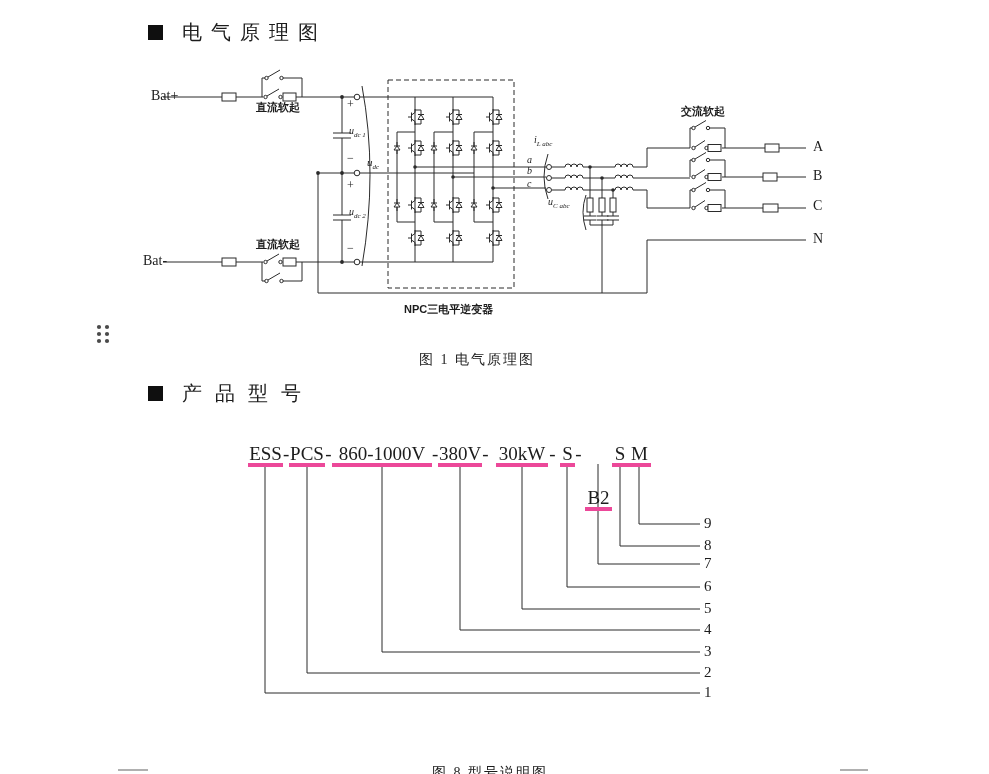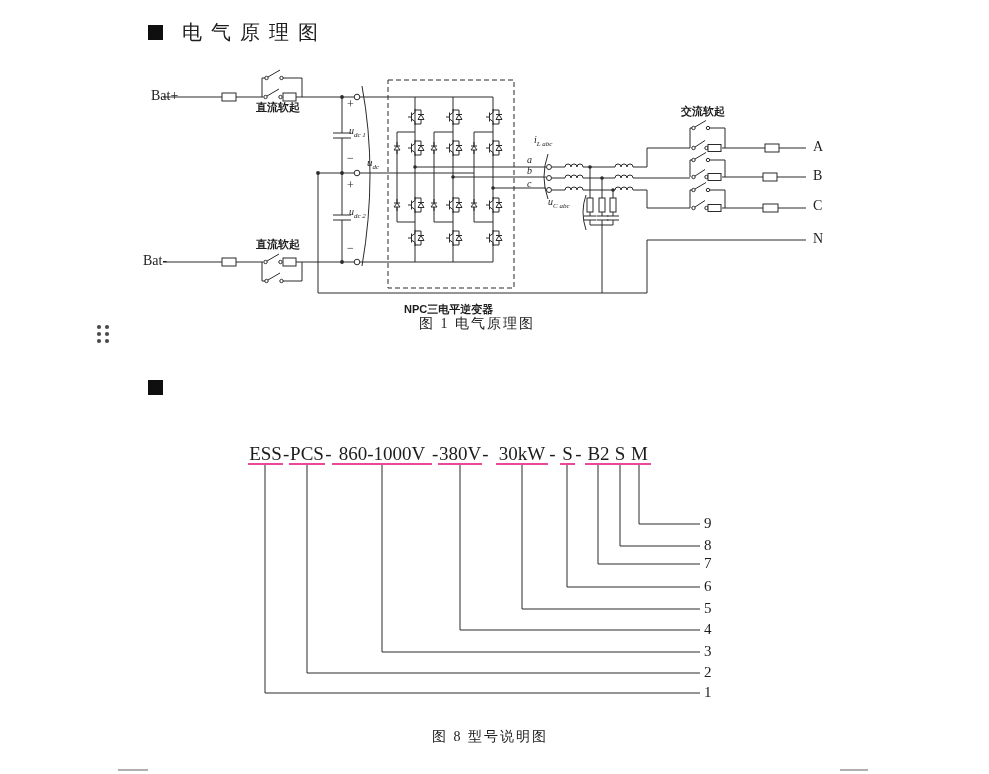--- a/index.html
+++ b/index.html
@@ -12,24 +12,24 @@
   .hdr{position:absolute;display:flex;align-items:center;font-size:20px;}
   .hdr .sq{display:inline-block;width:15px;height:15px;background:#0f0f0f;margin-right:19px;}
   .hdr .ttl{letter-spacing:9px;}
   svg.geom{position:absolute;left:0;top:0;}
   svg.geom path,svg.geom rect,svg.geom circle{stroke:#2b2b2b;fill:none;stroke-width:1;}
   svg.geom .dash{stroke-dasharray:5 3;}
   svg.geom .dot{fill:#2b2b2b;stroke:none;}
   svg.geom .box{fill:#ffffff;}
   svg.geom .wht{fill:#ffffff;}
   .seg{position:absolute;top:444px;height:19px;line-height:20px;font-size:19px;
-       text-align:center;border-bottom:2px solid #ec4899;}
+       text-align:center;border-bottom:4px solid #ec4899;}
   .sep{position:absolute;top:444px;height:19px;line-height:20px;font-size:19px;text-align:center;}
   .num{position:absolute;font-size:15px;line-height:1;}
-  .cap{position:absolute;font-size:14px;letter-spacing:2px;}
+  .cap{position:absolute;font-size:14px;letter-spacing:2px;margin-top:36px;}
   .stub{position:absolute;height:2px;background:#b0b0b0;}
   .handle{position:absolute;left:93px;top:320px;width:20px;height:26px;cursor:move;}
 </style>
 </head>
 <body>
 
 <div class="page">
 
   <svg class="geom" width="989" height="774" viewBox="0 0 989 774">
     <defs>
@@ -161,20 +161,21 @@
       <path d="M265 464 V693 H700 M307 464 V673 H700 M382 464 V652 H700 M460 464 V630 H700 M522 464 V609 H700 M567 464 V587 H700 M598 464 V564 H700 M620 464 V546 H700 M639 464 V524 H700"></path>
     </g>
   </svg>
 
   <div class="hdr" style="left:148px;top:19px;">
     <span class="sq"></span>
     <span class="ttl">电气原理图</span>
   </div>
   <div class="hdr" style="left:148px;top:380px;">
     <span class="sq"></span>
+    <span class="ttl" style="letter-spacing:13px;">产品型号</span>
   </div>
 
   <div class="lbl" style="left:151px;top:89px;font-size:14px;">Bat+</div>
   <div class="lbl" style="left:143px;top:254px;font-size:14px;">Bat-</div>
   <div class="lbl cjk-b" style="left:256px;top:102px;font-size:11px;">直流软起</div>
   <div class="lbl cjk-b" style="left:256px;top:239px;font-size:11px;">直流软起</div>
   <div class="lbl" style="left:347px;top:98px;font-size:12px;">+</div>
   <div class="lbl" style="left:347px;top:152px;font-size:12px;">−</div>
   <div class="lbl" style="left:347px;top:179px;font-size:12px;">+</div>
   <div class="lbl" style="left:347px;top:242px;font-size:12px;">−</div>
@@ -210,21 +211,21 @@
   <div class="seg" style="left:289px;width:36px;">PCS</div>
   <div class="sep" style="left:325px;width:7px;">-</div>
   <div class="seg" style="left:332px;width:100px;">860-1000V</div>
   <div class="sep" style="left:432px;width:6px;">-</div>
   <div class="seg" style="left:438px;width:44px;">380V</div>
   <div class="sep" style="left:482px;width:7px;">-</div>
   <div class="seg" style="left:496px;width:52px;">30kW</div>
   <div class="sep" style="left:549px;width:7px;">-</div>
   <div class="seg" style="left:560px;width:15px;">S</div>
   <div class="sep" style="left:575px;width:7px;">-</div>
-  <div class="seg" style="left:585px;width:27px;">B2</div>
+  <div class="seg" style="left:585px;width:27px;margin-top:44px;">B2</div>
   <div class="seg" style="left:612px;width:16px;">S</div>
   <div class="seg" style="left:628px;width:23px;">M</div>
 
   <div class="num" style="left:704px;top:685px;">1</div>
   <div class="num" style="left:704px;top:665px;">2</div>
   <div class="num" style="left:704px;top:644px;">3</div>
   <div class="num" style="left:704px;top:622px;">4</div>
   <div class="num" style="left:704px;top:601px;">5</div>
   <div class="num" style="left:704px;top:579px;">6</div>
   <div class="num" style="left:704px;top:556px;">7</div>

